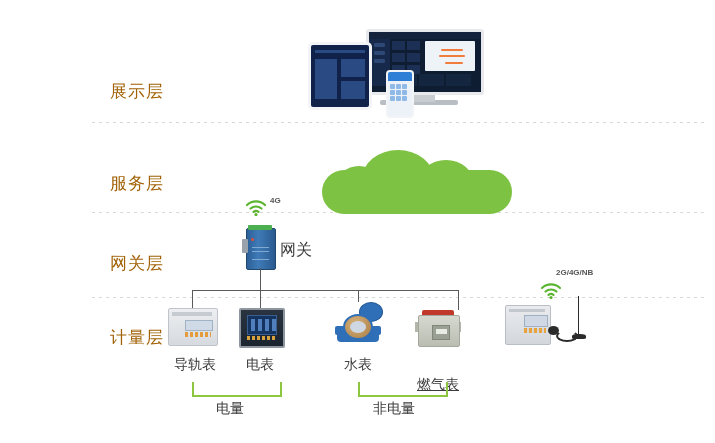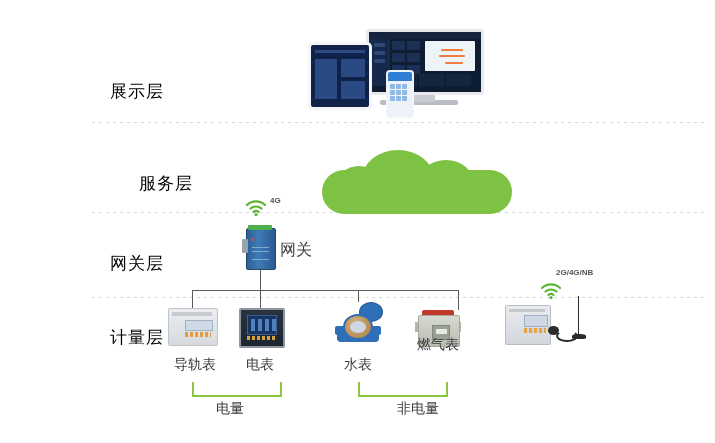--- a/index.html
+++ b/index.html
@@ -1,21 +1,21 @@
 <!DOCTYPE html>
 <html><head>
 <meta charset="utf-8">
 <style>
   html,body{margin:0;padding:0;background:#ffffff;}
   body{width:715px;height:443px;position:relative;overflow:hidden;
        font-family:"Liberation Sans","DejaVu Sans",sans-serif;}
   #stage{position:absolute;left:0;top:0;width:715px;height:443px;}
 
   
-  .layer-label{position:absolute;font-size:17px;color:#000000;letter-spacing:1px;
+  .layer-label{position:absolute;font-size:17px;color:#a16207;letter-spacing:1px;
                white-space:nowrap;font-weight:500;}
 
   
   .divider{position:absolute;left:92px;width:616px;height:1px;
            background-image:linear-gradient(to right,#d8d8d8 0 3px,transparent 3px 7px);
            background-size:7px 1px;background-repeat:repeat-x;}
 
   
   .cloud-wrap{position:absolute;left:322px;top:148px;width:190px;height:66px;}
   .cloud-body{position:absolute;left:0;top:22px;width:190px;height:44px;
@@ -137,21 +137,21 @@
 </head>
 <body>
 
 <div id="stage">
 
   <div class="divider" style="top:122px;"></div>
   <div class="divider" style="top:212px;"></div>
   <div class="divider" style="top:297px;"></div>
 
   <div class="layer-label" style="left:110px;top:80px;">展示层</div>
-  <div class="layer-label" style="left:110px;top:172px;margin-left:29px;">服务层</div>
+  <div class="layer-label" style="left:110px;top:172px;">服务层</div>
   <div class="layer-label" style="left:110px;top:252px;">网关层</div>
   <div class="layer-label" style="left:110px;top:326px;">计量层</div>
 
   <div class="display-wrap">
     <div class="monitor-foot"></div>
     <div class="monitor-stand"></div>
     <div class="monitor">
       <div class="mon-top"></div>
       <div class="mon-side">
           <i></i>
@@ -276,21 +276,21 @@
       <div class="top"></div>
         <div class="l1"></div>
         <div class="l2"></div>
       <div class="body">
           <div class="win">
             <i></i>
           </div>
         </div>
     </div>
   </div>
-  <div class="m-label" style="left:417px;top:336px;">燃气表</div>
+  <div class="m-label" style="left:417px;top:376px;text-decoration:underline;">燃气表</div>
 
   <div class="arcm-net">2G/4G/NB</div>
   <div class="arcm-wifi">
     <svg width="22" height="16" viewBox="0 0 22 16">
       <path d="M2 5 A13 13 0 0 1 20 5" stroke="#5cb531" stroke-width="2.2" fill="none" stroke-linecap="round"></path>
       <path d="M5.5 8.5 A8.5 8.5 0 0 1 16.5 8.5" stroke="#5cb531" stroke-width="2.2" fill="none" stroke-linecap="round"></path>
       <path d="M8.5 11.8 A4.5 4.5 0 0 1 13.5 11.8" stroke="#5cb531" stroke-width="2.2" fill="none" stroke-linecap="round"></path>
       <circle cx="11" cy="14.5" r="1.6" fill="#5cb531"></circle>
     </svg>
   </div>
@@ -303,15 +303,15 @@
     <div class="ant-rod"></div>
       <div class="ant-base"></div>
     <div class="ant-cable"></div>
       <div class="ant-plug"></div>
   </div>
 
   <div class="bracket" style="left:192px;top:382px;width:86px;"></div>
   <div class="b-label" style="left:216px;top:400px;">电量</div>
 
   <div class="bracket" style="left:358px;top:382px;width:86px;"></div>
-  <div class="b-label" style="left:373px;top:400px;margin-left:24px;">非电量</div>
+  <div class="b-label" style="left:373px;top:400px;">非电量</div>
 
 </div>
 
 </body></html>

